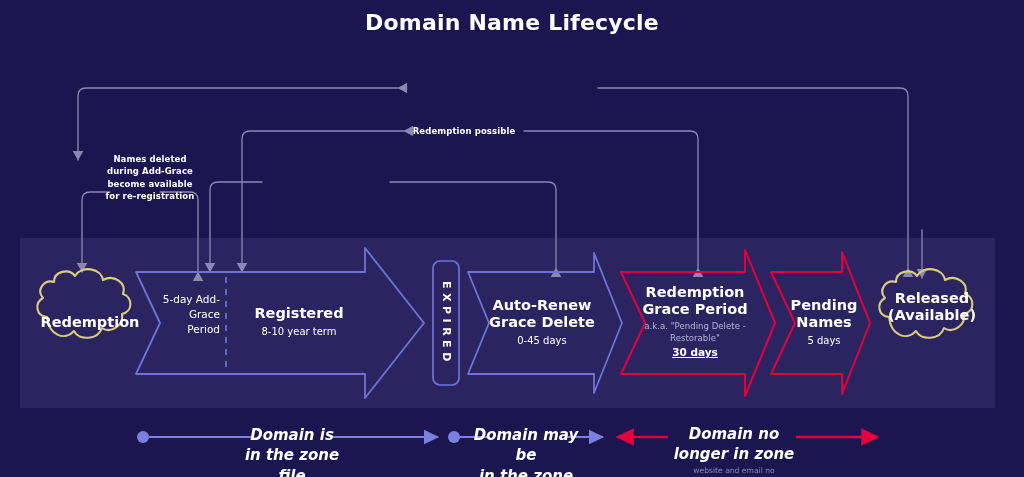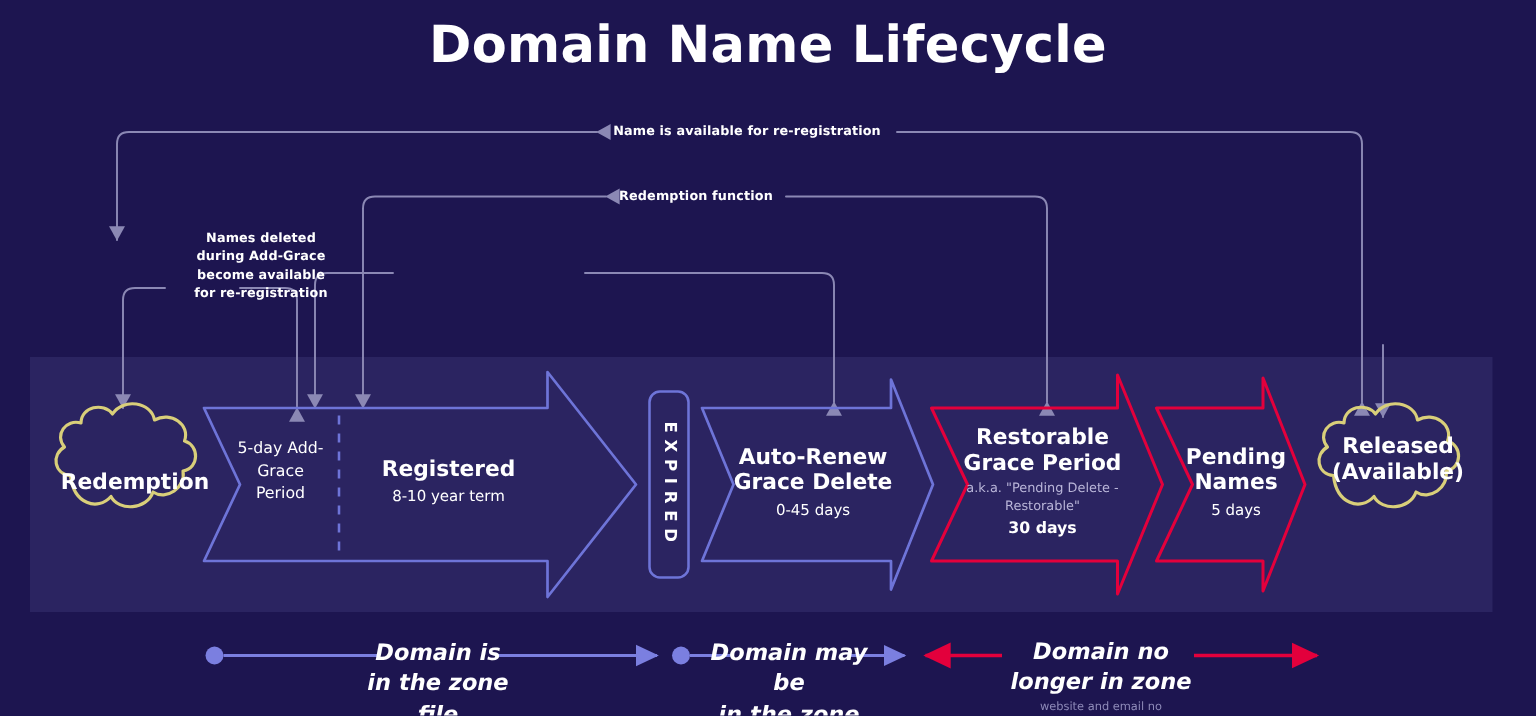--- a/index.html
+++ b/index.html
@@ -5,28 +5,28 @@
   html,body{margin:0;padding:0;background:#1b1450;}
   body{
     width:1024px;height:477px;position:relative;overflow:hidden;
     font-family:"DejaVu Sans","Liberation Sans",sans-serif;
     background:#1d1550;
   }
   #root{position:absolute;inset:0;}
   svg#scene{position:absolute;left:0;top:0;width:1024px;height:477px;}
   .title{
     position:absolute;left:0;top:10px;width:1024px;text-align:center;
-    color:#ffffff;font-size:34px;font-weight:700;letter-spacing:.2px;
+    color:#ffffff;font-size:22px;font-weight:700;letter-spacing:.2px;
   }
   .ann{position:absolute;color:#ffffff;font-size:8.5px;font-weight:700;text-align:center;line-height:1.45;letter-spacing:.1px;}
   .stage-txt{position:absolute;text-align:center;color:#fff;}
   .stage-txt .big{font-size:14.5px;font-weight:700;line-height:1.18;}
   .stage-txt .small{font-size:10px;font-weight:400;margin-top:4px;}
   .stage-txt .aka{font-size:8.6px;font-weight:400;color:#b9b5d8;line-height:1.35;margin-top:3px;}
-  .stage-txt .days{font-size:10.5px;font-weight:700;margin-top:2px;}
+  .stage-txt .days{font-size:10.5px;font-weight:700;margin-top:2px;text-decoration:underline;}
   .cloud-txt{position:absolute;text-align:center;color:#fff;font-size:14.5px;font-weight:700;line-height:1.2;}
   .expired-txt{
     position:absolute;color:#fff;font-size:11px;font-weight:700;
     writing-mode:vertical-rl;letter-spacing:4.5px;text-align:center;
   }
   .leg{position:absolute;text-align:center;}
   .leg .t1{color:#fff;font-size:15px;font-weight:700;line-height:1.35;font-style:italic;}
   .leg .t2{color:#8e8ab8;font-size:7.6px;font-weight:400;line-height:1.35;margin-top:1px;}
 </style>
 </head>
@@ -101,47 +101,46 @@
       <line x1="149" y1="437" x2="252" y2="437" stroke="#7b7fe0" stroke-width="2"></line>
       <line x1="330" y1="437" x2="438" y2="437" stroke="#7b7fe0" stroke-width="2" marker-end="url(#lg-b)"></line>
       <circle cx="454" cy="437" r="6" fill="#7b7fe0"></circle>
       <line x1="460" y1="437" x2="487" y2="437" stroke="#7b7fe0" stroke-width="2"></line>
       <line x1="565" y1="437" x2="603" y2="437" stroke="#7b7fe0" stroke-width="2" marker-end="url(#lg-b)"></line>
       <line x1="668" y1="437" x2="617" y2="437" stroke="#e3003c" stroke-width="2.4" marker-end="url(#lg-rl)"></line>
       <line x1="796" y1="437" x2="878" y2="437" stroke="#e3003c" stroke-width="2.4" marker-end="url(#lg-rr)"></line>
     </g>
   </svg>
 
-  <div class="ann" style="left:398px;top:82px;width:200px;">Name is available for re-registration</div>
 
-  <div class="ann" style="left:404px;top:125px;width:120px;">Redemption function</div>
+  <div class="ann" style="left:404px;top:125px;width:120px;">Redemption possible</div>
 
 
-  <div class="ann" style="left:100px;top:153px;width:100px;margin-left:24px;">Names deleted during Add-Grace become available for re-registration</div>
+  <div class="ann" style="left:100px;top:153px;width:100px;">Names deleted during Add-Grace become available for re-registration</div>
 
   <div class="cloud-txt" style="left:38px;top:314px;width:104px;">Redemption</div>
 
   <div class="stage-txt" style="left:154px;top:292px;width:66px;">
-    <div class="small" style="font-size:10.5px;line-height:1.45;margin:0;">5-day Add-Grace Period</div>
+    <div class="small" style="font-size:10.5px;line-height:1.45;margin:0;text-align:right;">5-day Add-Grace Period</div>
   </div>
 
   <div class="stage-txt" style="left:232px;top:305px;width:134px;">
     <div class="big">Registered</div>
     <div class="small">8-10 year term</div>
   </div>
 
   <div class="expired-txt" style="left:440px;top:271px;height:104px;">EXPIRED</div>
 
   <div class="stage-txt" style="left:480px;top:297px;width:124px;">
     <div class="big">Auto-Renew Grace Delete</div>
     <div class="small">0-45 days</div>
   </div>
 
   <div class="stage-txt" style="left:632px;top:284px;width:126px;">
-    <div class="big">Restorable Grace Period</div>
+    <div class="big">Redemption Grace Period</div>
     <div class="aka">a.k.a. "Pending Delete - Restorable"</div>
     <div class="days">30 days</div>
   </div>
 
   <div class="stage-txt" style="left:781px;top:297px;width:86px;">
     <div class="big">Pending Names</div>
     <div class="small">5 days</div>
   </div>
 
   <div class="cloud-txt" style="left:880px;top:290px;width:104px;">Released (Available)</div>

